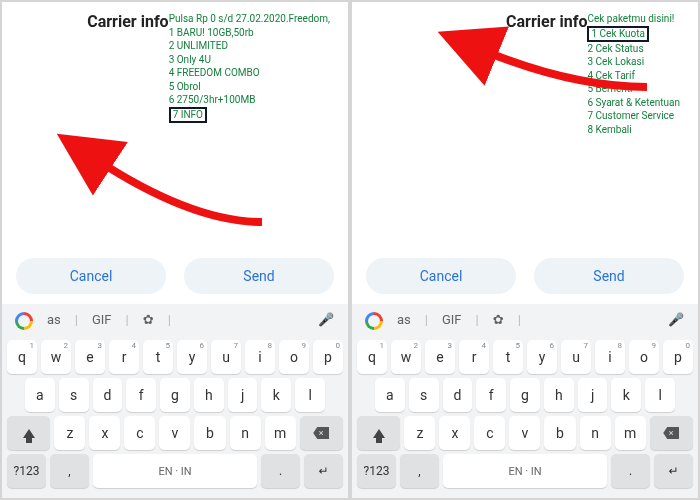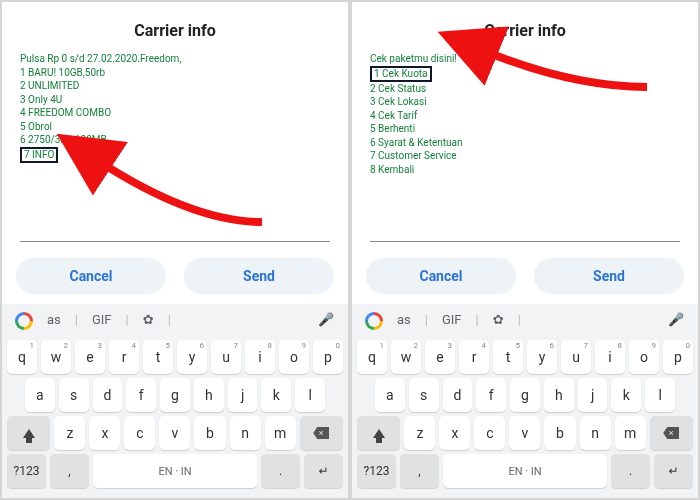--- a/index.html
+++ b/index.html
@@ -1,25 +1,25 @@
 <!DOCTYPE html>
 <html><head>
 <meta charset="utf-8">
 <style>
   * { box-sizing: border-box; margin: 0; padding: 0; font-family: Roboto, Arial, sans-serif; }
   body { width: 700px; height: 500px; background: #d5d5d5; display: flex; gap: 4px; padding: 2px; overflow: hidden; }
   .phone { flex: 1; background: #fff; display: flex; flex-direction: column; position: relative; }
-  .dialog { flex: 1; padding: 19px 18px 4px 18px; display: flex; flex-direction: column; position: relative; }
+  .dialog { flex: 1; padding: 10px 18px 4px 18px; display: flex; flex-direction: row; position: relative; justify-content: flex-end; }
   .title { font-weight: 700; font-size: 16px; text-align: center; color: #222; margin-bottom: 12px; }
   .body { font-size: 10px; line-height: 1.35; color: #15803d; }
   .body div { white-space: nowrap; }
   .hl { border: 2px solid #0f172a; display: inline-block; padding: 0 2px; line-height: 1.2; }
   .input-line { border-bottom: 1.5px solid #888; margin-top: auto; height: 18px; }
   .btnrow { display: flex; gap: 18px; padding: 12px 14px 10px 14px; }
-  .btn { flex: 1; text-align: center; padding: 10px 0; border-radius: 22px; background: #eef3f8; color: #2b74d6; font-size: 14px; font-weight: 700; }
+  .btn { flex: 1; text-align: center; padding: 10px 0; border-radius: 22px; background: #eef3f8; color: #2b74d6; font-size: 14px; font-weight: 400; }
   
   .kbd { background: #f1f3f4; padding: 4px 3px 6px 3px; }
   .toprow { display: flex; align-items: flex-start; gap: 14px; padding: 4px 10px 6px 10px; color: #5f6368; font-size: 13px; }
   .g-logo { width: 18px; height: 18px; border-radius: 50%; background: conic-gradient(#ea4335 0 25%, #fbbc05 0 50%, #34a853 0 75%, #4285f4 0); position: relative; }
   .g-logo::after { content: ""; position: absolute; inset: 3px; background: #f1f3f4; border-radius: 50%; }
   .toprow .sep { color: #bbb; }
   .krow { display: flex; gap: 4px; margin: 4px 2px; }
   .key { flex: 1; background: #fff; border-radius: 5px; height: 34px; display: flex; align-items: center; justify-content: center; font-size: 14px; color: #333; box-shadow: 0 1px 1px rgba(0,0,0,.15); position: relative; }
   .key .sup { position: absolute; top: 1px; right: 3px; font-size: 8px; color: #888; }
   .key.wide { flex: 1.4; background: #dfe1e3; }

